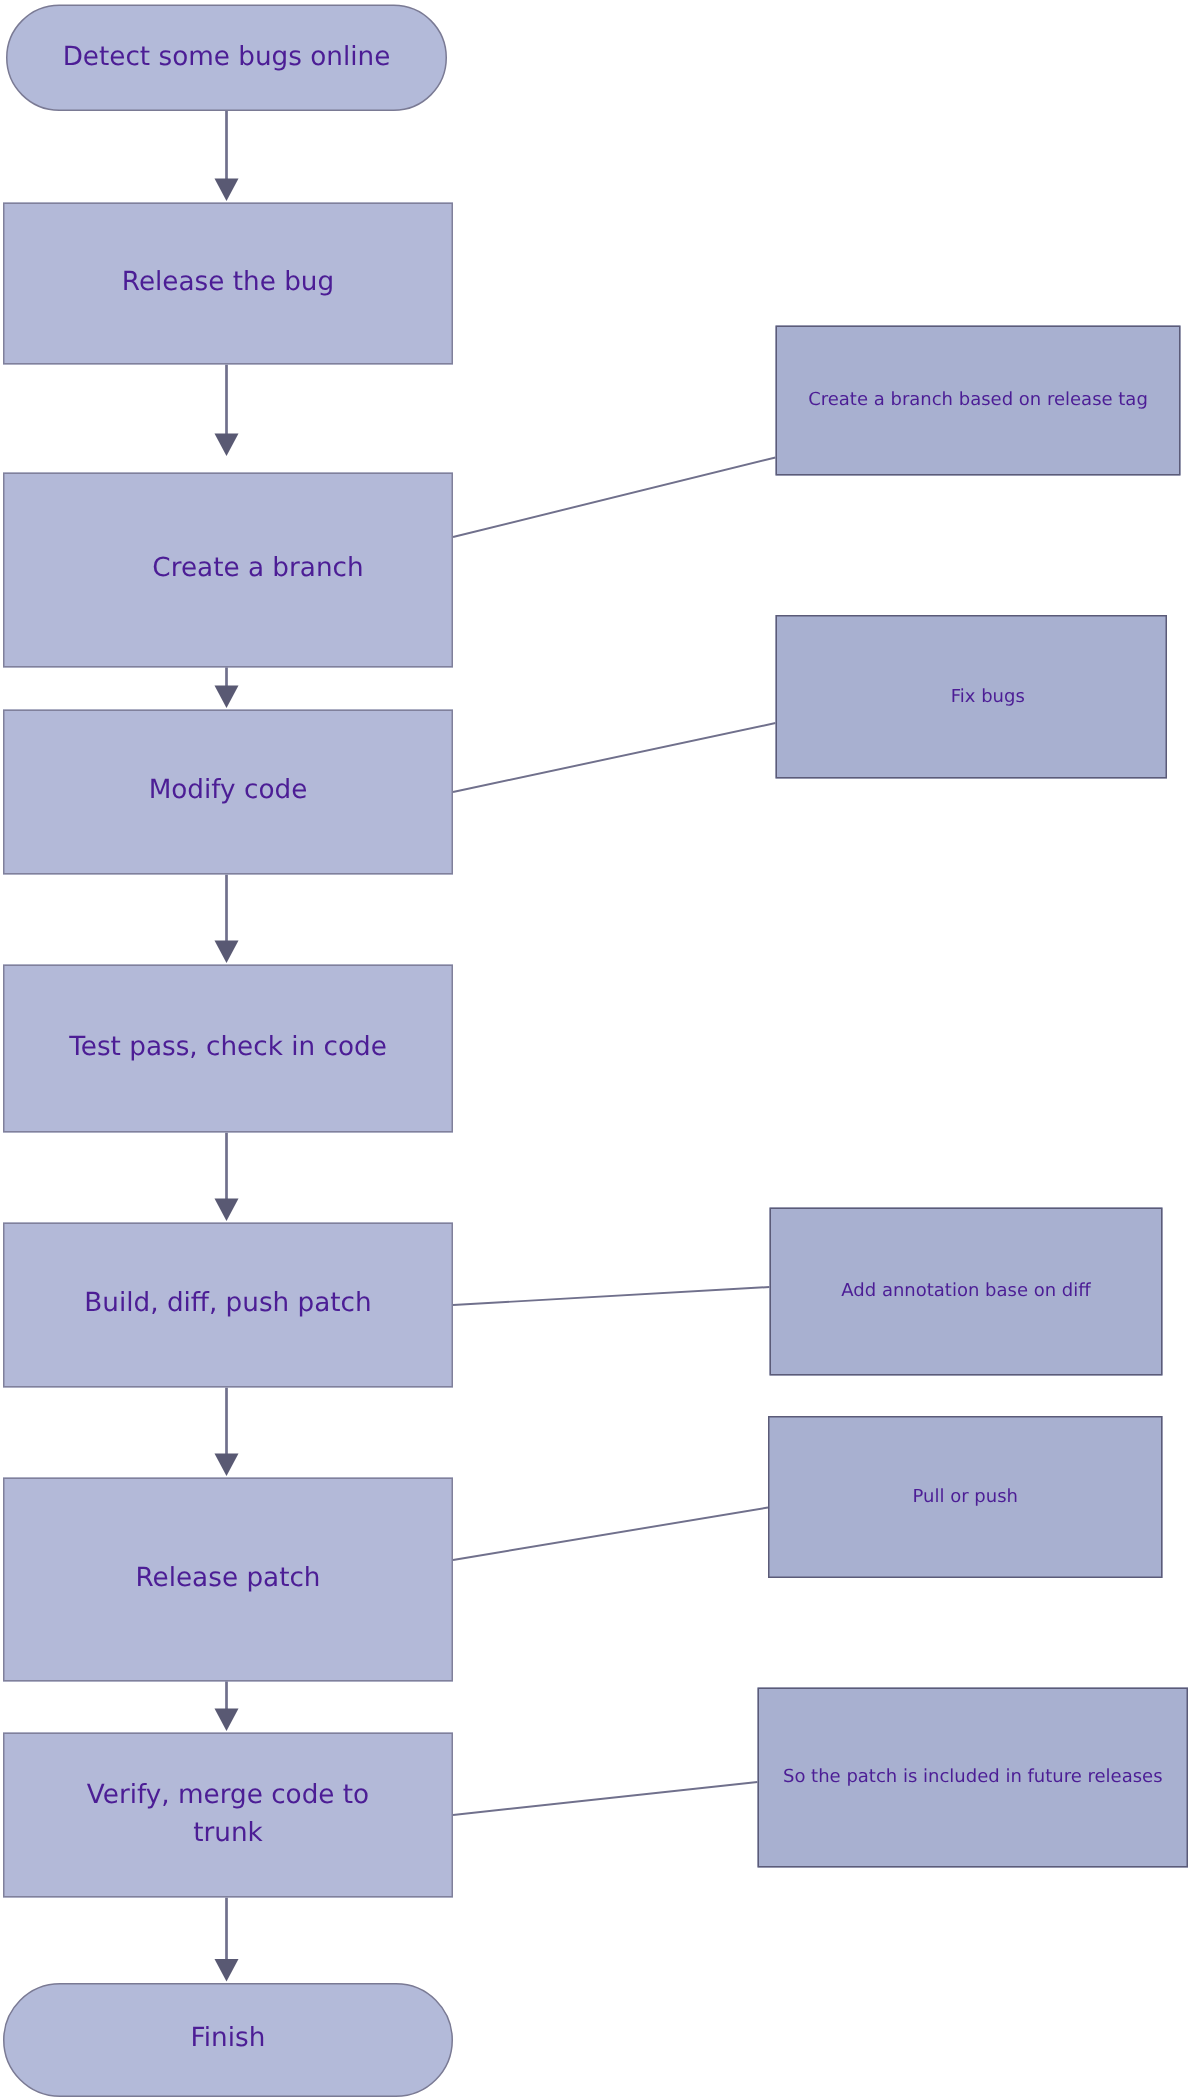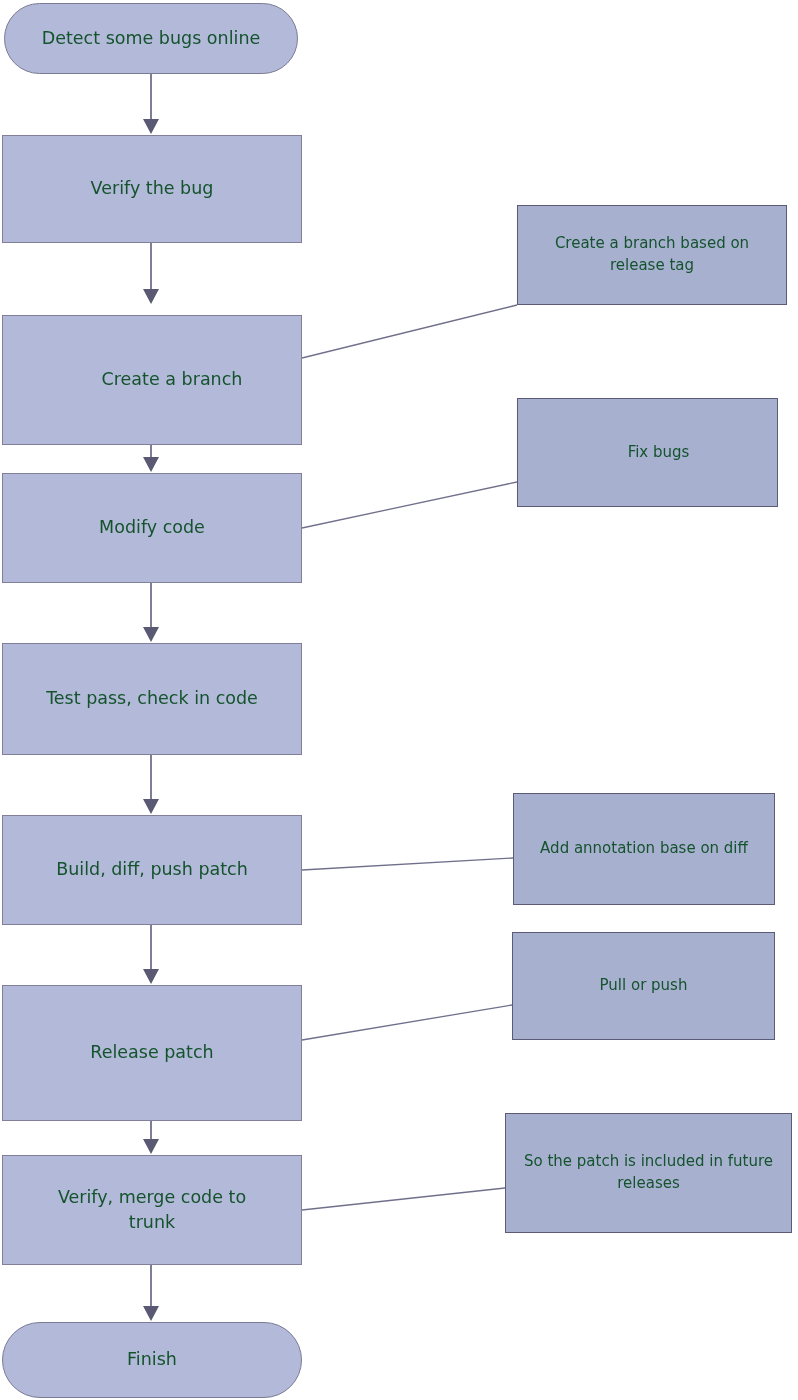--- a/index.html
+++ b/index.html
@@ -2,21 +2,21 @@
 <html><head>
 <meta charset="utf-8">
 <style>
   html, body { margin: 0; padding: 0; background: #ffffff; }
   #canvas {
     position: relative;
     width: 798px;
     height: 1400px;
     background: #ffffff;
     font-family: "DejaVu Sans", "Liberation Sans", sans-serif;
-    color: #14532d;
+    color: #4c1d95;
     overflow: hidden;
   }
   #wires { position: absolute; left: 0; top: 0; z-index: 1; }
   .node, .annotation {
     position: absolute;
     display: flex;
     align-items: center;
     justify-content: center;
     text-align: center;
     z-index: 2;
@@ -31,22 +31,23 @@
     font-size: 17.5px;
   }
   .terminator {
     background: #b3bad9;
     border: 1px solid #7a7a94;
     border-radius: 37px;
   }
   .annotation {
     background: #a8b0d0;
     border: 1px solid #5b5b78;
-    font-size: 15px;
+    font-size: 12px;
     padding: 4px 14px;
+    margin-top: 12px;
   }
   
   #n-start   { top: 3px;    height: 71px;  left: 4px; width: 294px; }
   #n-analyze { top: 135px;  height: 108px; }
   #n-create  { top: 315px;  height: 130px; padding-left: 40px; }
   #n-modify  { top: 473px;  height: 110px; }
   #n-test    { top: 643px;  height: 112px; }
   #n-build   { top: 815px;  height: 110px; }
   #n-release { top: 985px;  height: 136px; }
   #n-verify  { top: 1155px; height: 110px; padding: 0 30px; }
@@ -90,21 +91,21 @@
       <line x1="302" y1="870" x2="513" y2="858"></line>
       <line x1="302" y1="1040" x2="512" y2="1005"></line>
       <line x1="302" y1="1210" x2="505" y2="1188"></line>
     </g>
   </svg>
 
   <div id="n-start" class="node terminator">
     <span>Detect some bugs online</span>
   </div>
   <div id="n-analyze" class="node">
-    <span>Verify the bug</span>
+    <span>Release the bug</span>
   </div>
   <div id="n-create" class="node">
     <span>Create a branch</span>
   </div>
   <div id="n-modify" class="node">
     <span>Modify code</span>
   </div>
   <div id="n-test" class="node">
     <span>Test pass, check in code</span>
   </div>

